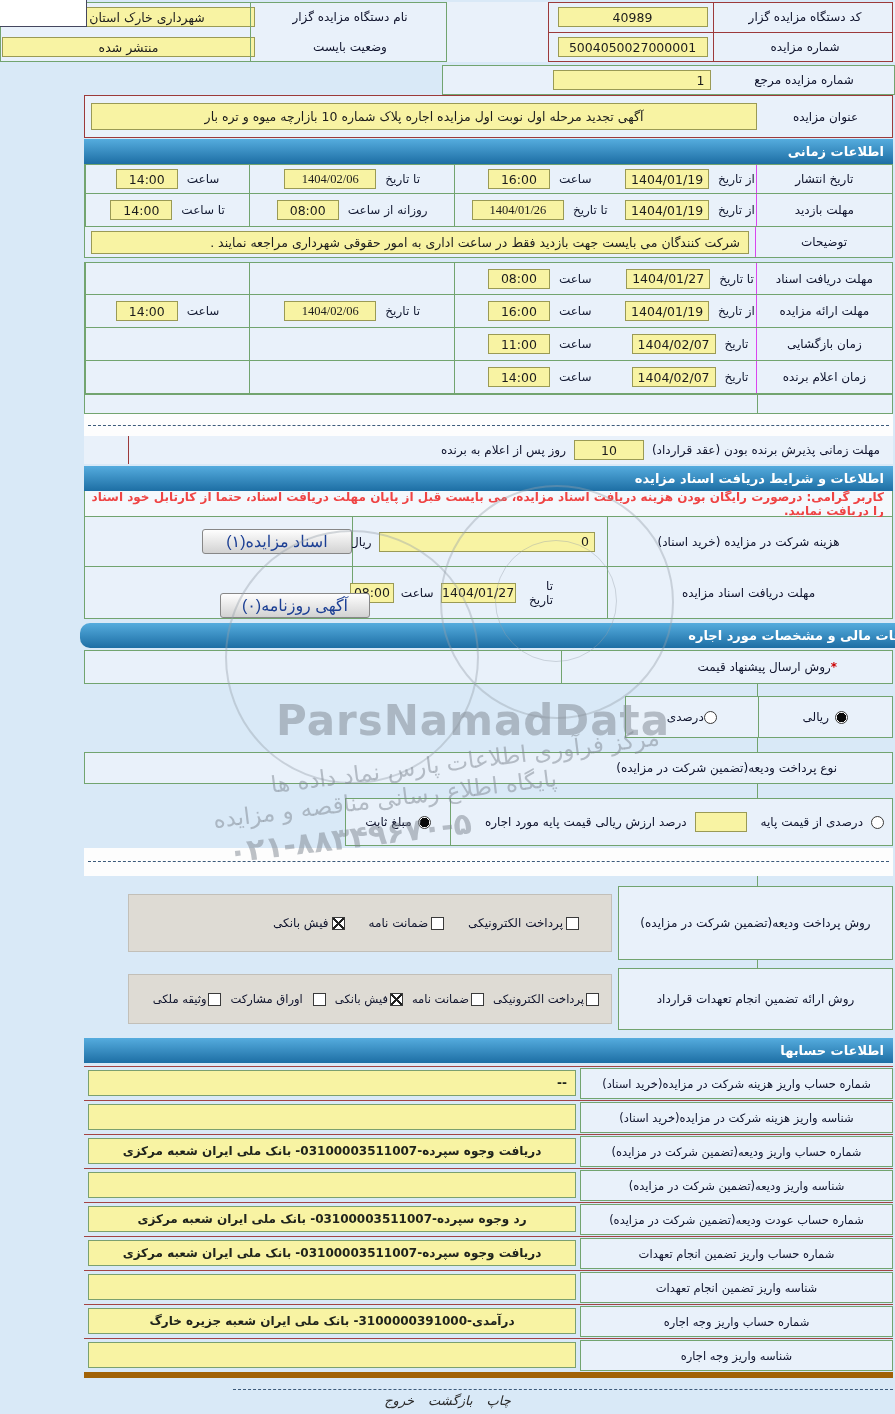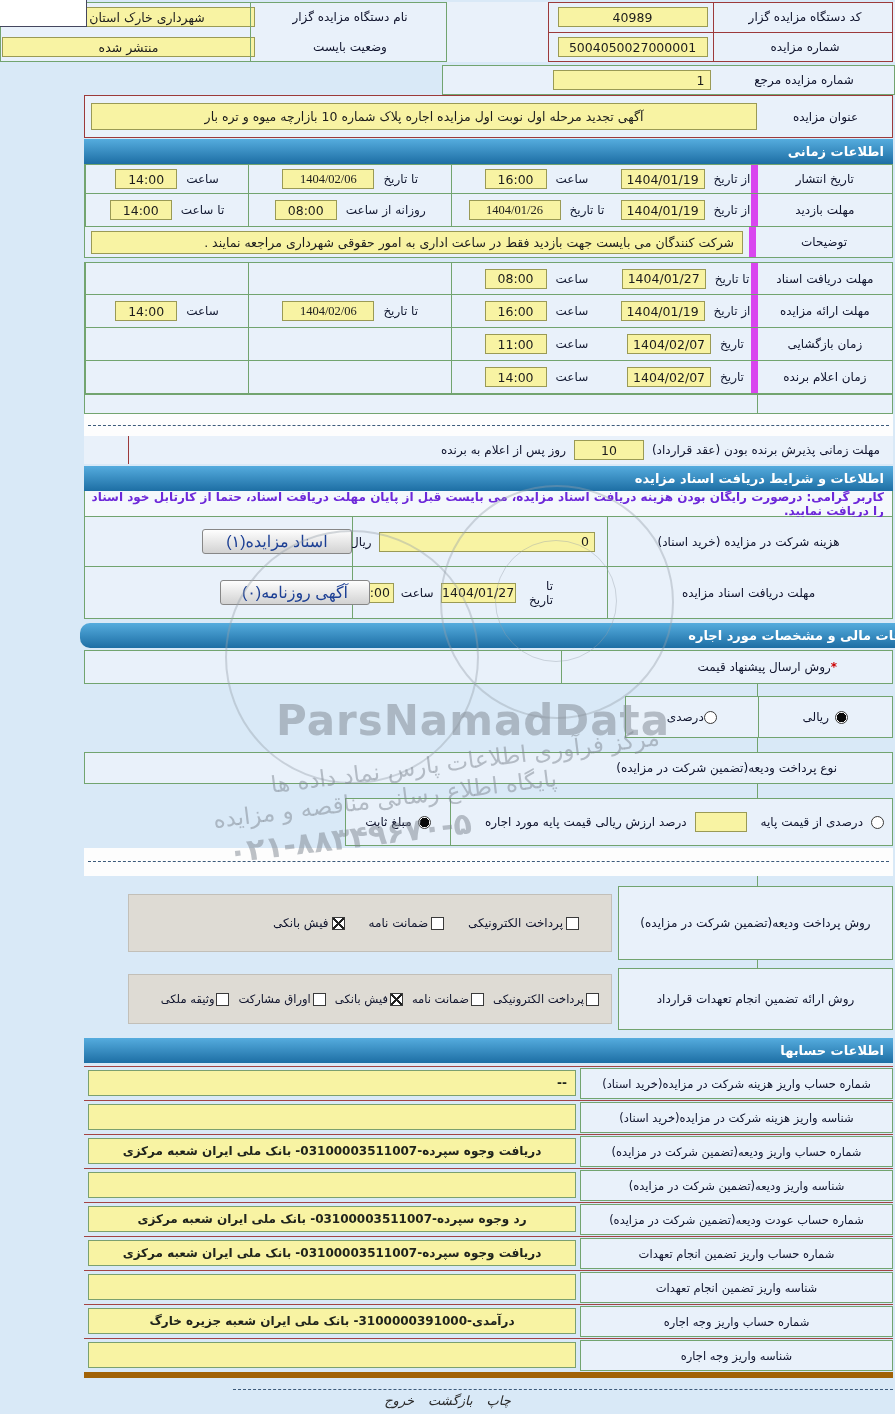--- a/index.html
+++ b/index.html
@@ -36,21 +36,21 @@
   .tc-lblr{width:180px;display:flex;align-items:center;justify-content:center;}
   .tc-valr{width:165px;display:flex;align-items:center;justify-content:center;}
   .tc-gap{width:105px;}
   .tc-lbll{width:190px;display:flex;align-items:center;justify-content:center;}
   .tc-vall{width:255px;display:flex;align-items:center;}
   
   .trow{display:flex;direction:rtl;align-items:center;background:#e9f1fa;border:1px solid #72a46f;
         border-top:none;box-sizing:border-box;}
   .trow.first{border-top:1px solid #72a46f;}
   .tl{width:136px;display:flex;align-items:center;justify-content:center;align-self:stretch;
-      border-left:7px solid #d946ef;}
+      border-left:1px solid #d946ef;}
   .pair{display:flex;align-items:center;justify-content:center;gap:9px;align-self:stretch;}
   .pair.bl{border-left:1px solid #72a46f;}
   .p1{width:132px;}.p2{width:170px;}.p3{width:205px;}.p4{width:164px;}
   .w80{width:84px;}.w62{width:62px;}.w92{width:92px;font-family:Liberation Serif, serif;}
   
   .docrow{position:relative;background:#e9f1fa;border:1px solid #72a46f;box-sizing:border-box;}
   
   .arow{position:relative;height:33px;border-top:1px solid #a34444;}
   .albl{position:absolute;right:0;top:1px;bottom:1px;width:313px;border:1px solid #72a46f;
         background:#e9f1fa;display:flex;align-items:center;justify-content:center;
@@ -239,21 +239,21 @@
   <span class="lbl">مهلت زمانی پذیرش برنده بودن (عقد قرارداد)</span>
   <span class="box" style="width:70px">10</span>
   <span class="lbl">روز پس از اعلام به برنده</span>
 </div>
 <div class="abs" style="left:128px;top:436px;width:1px;height:28px;background:#9c3a3a;"></div>
 
 <div class="abs" style="left:84px;top:466px;width:809px;">
   <div class="shead">اطلاعات و شرایط دریافت اسناد مزایده</div>
 
   <div style="height:26px;background:#f4f8fc;border:1px solid #72a46f;border-top:none;display:flex;align-items:center;padding-right:8px;box-sizing:border-box;">
-    <span style="color:#6d28d9;font-weight:bold;font-size:12px;">کاربر گرامی: درصورت رایگان بودن هزینه دریافت اسناد مزایده، می بایست قبل از پایان مهلت دریافت اسناد، حتما از کارتابل خود اسناد را دریافت نمایید.</span>
+    <span style="color:#ef4444;font-weight:bold;font-size:12px;">کاربر گرامی: درصورت رایگان بودن هزینه دریافت اسناد مزایده، می بایست قبل از پایان مهلت دریافت اسناد، حتما از کارتابل خود اسناد را دریافت نمایید.</span>
   </div>
 
   <div class="docrow" style="height:50px;border-top:none;">
     <div class="vdiv" style="left:522px;"></div>
     <div class="vdiv" style="left:267px;"></div>
     <div class="abs lbl" style="right:0;top:0;bottom:0;width:287px;display:flex;align-items:center;justify-content:center;">هزینه شرکت در مزایده (خرید اسناد)</div>
     <div class="abs" style="right:287px;top:0;bottom:0;width:255px;display:flex;direction:rtl;align-items:center;padding-right:10px;gap:7px;box-sizing:border-box;">
       <span class="box alignr" style="width:225px;">0</span>
       <span class="lbl">ریال</span>
     </div>
@@ -265,21 +265,21 @@
   <div class="docrow" style="height:52px;border-top:none;">
     <div class="vdiv" style="left:522px;"></div>
     <div class="vdiv" style="left:267px;"></div>
     <div class="abs lbl" style="right:0;top:0;bottom:0;width:287px;display:flex;align-items:center;justify-content:center;">مهلت دریافت اسناد مزایده</div>
     <div class="abs" style="right:287px;top:0;bottom:0;width:255px;display:flex;direction:rtl;align-items:center;padding-right:52px;gap:7px;box-sizing:border-box;">
       <span class="lbl">تا تاریخ</span>
       <span class="box" style="width:86px">1404/01/27</span>
       <span class="lbl">ساعت</span>
       <span class="box" style="width:50px">08:00</span>
     </div>
-    <div class="abs" style="left:0;top:0;bottom:0;width:285px;display:flex;align-items:center;padding-left:66px;justify-content:flex-end;direction:ltr;box-sizing:border-box;">
+    <div class="abs" style="left:0;top:0;bottom:0;width:285px;display:flex;align-items:flex-end;padding-left:66px;justify-content:flex-end;direction:ltr;box-sizing:border-box;">
       <button class="gbtn">آگهی روزنامه(۰)</button>
     </div>
   </div>
 </div>
 
 <div class="abs shead" style="left:80px;top:623px;width:858px;box-sizing:border-box;border-radius:10px;">اطلاعات مالی و مشخصات مورد اجاره</div>
 
 <div class="abs rowbg gborder" style="left:84px;top:650px;width:809px;height:34px;">
   <div class="vdiv" style="left:476px;"></div>
   <div style="height:100%;display:flex;direction:rtl;align-items:center;padding-right:55px;box-sizing:border-box;">
@@ -355,21 +355,21 @@
         <span class="lbl">پرداخت الکترونیکی</span>
       </span>
     <span style="display:flex;align-items:center;gap:2px;">
         <span class="cb"></span>
         <span class="lbl">ضمانت نامه</span>
       </span>
     <span style="display:flex;align-items:center;gap:2px;">
         <span class="cb on"></span>
         <span class="lbl">فیش بانکی</span>
       </span>
-    <span style="display:flex;align-items:center;gap:2px;">
+    <span style="display:flex;align-items:center;gap:10px;">
         <span class="cb"></span>
         <span class="lbl">اوراق مشارکت</span>
       </span>
     <span style="display:flex;align-items:center;gap:2px;">
         <span class="cb"></span>
         <span class="lbl">وثیقه ملکی</span>
       </span>
   </div>
 </div>
 

